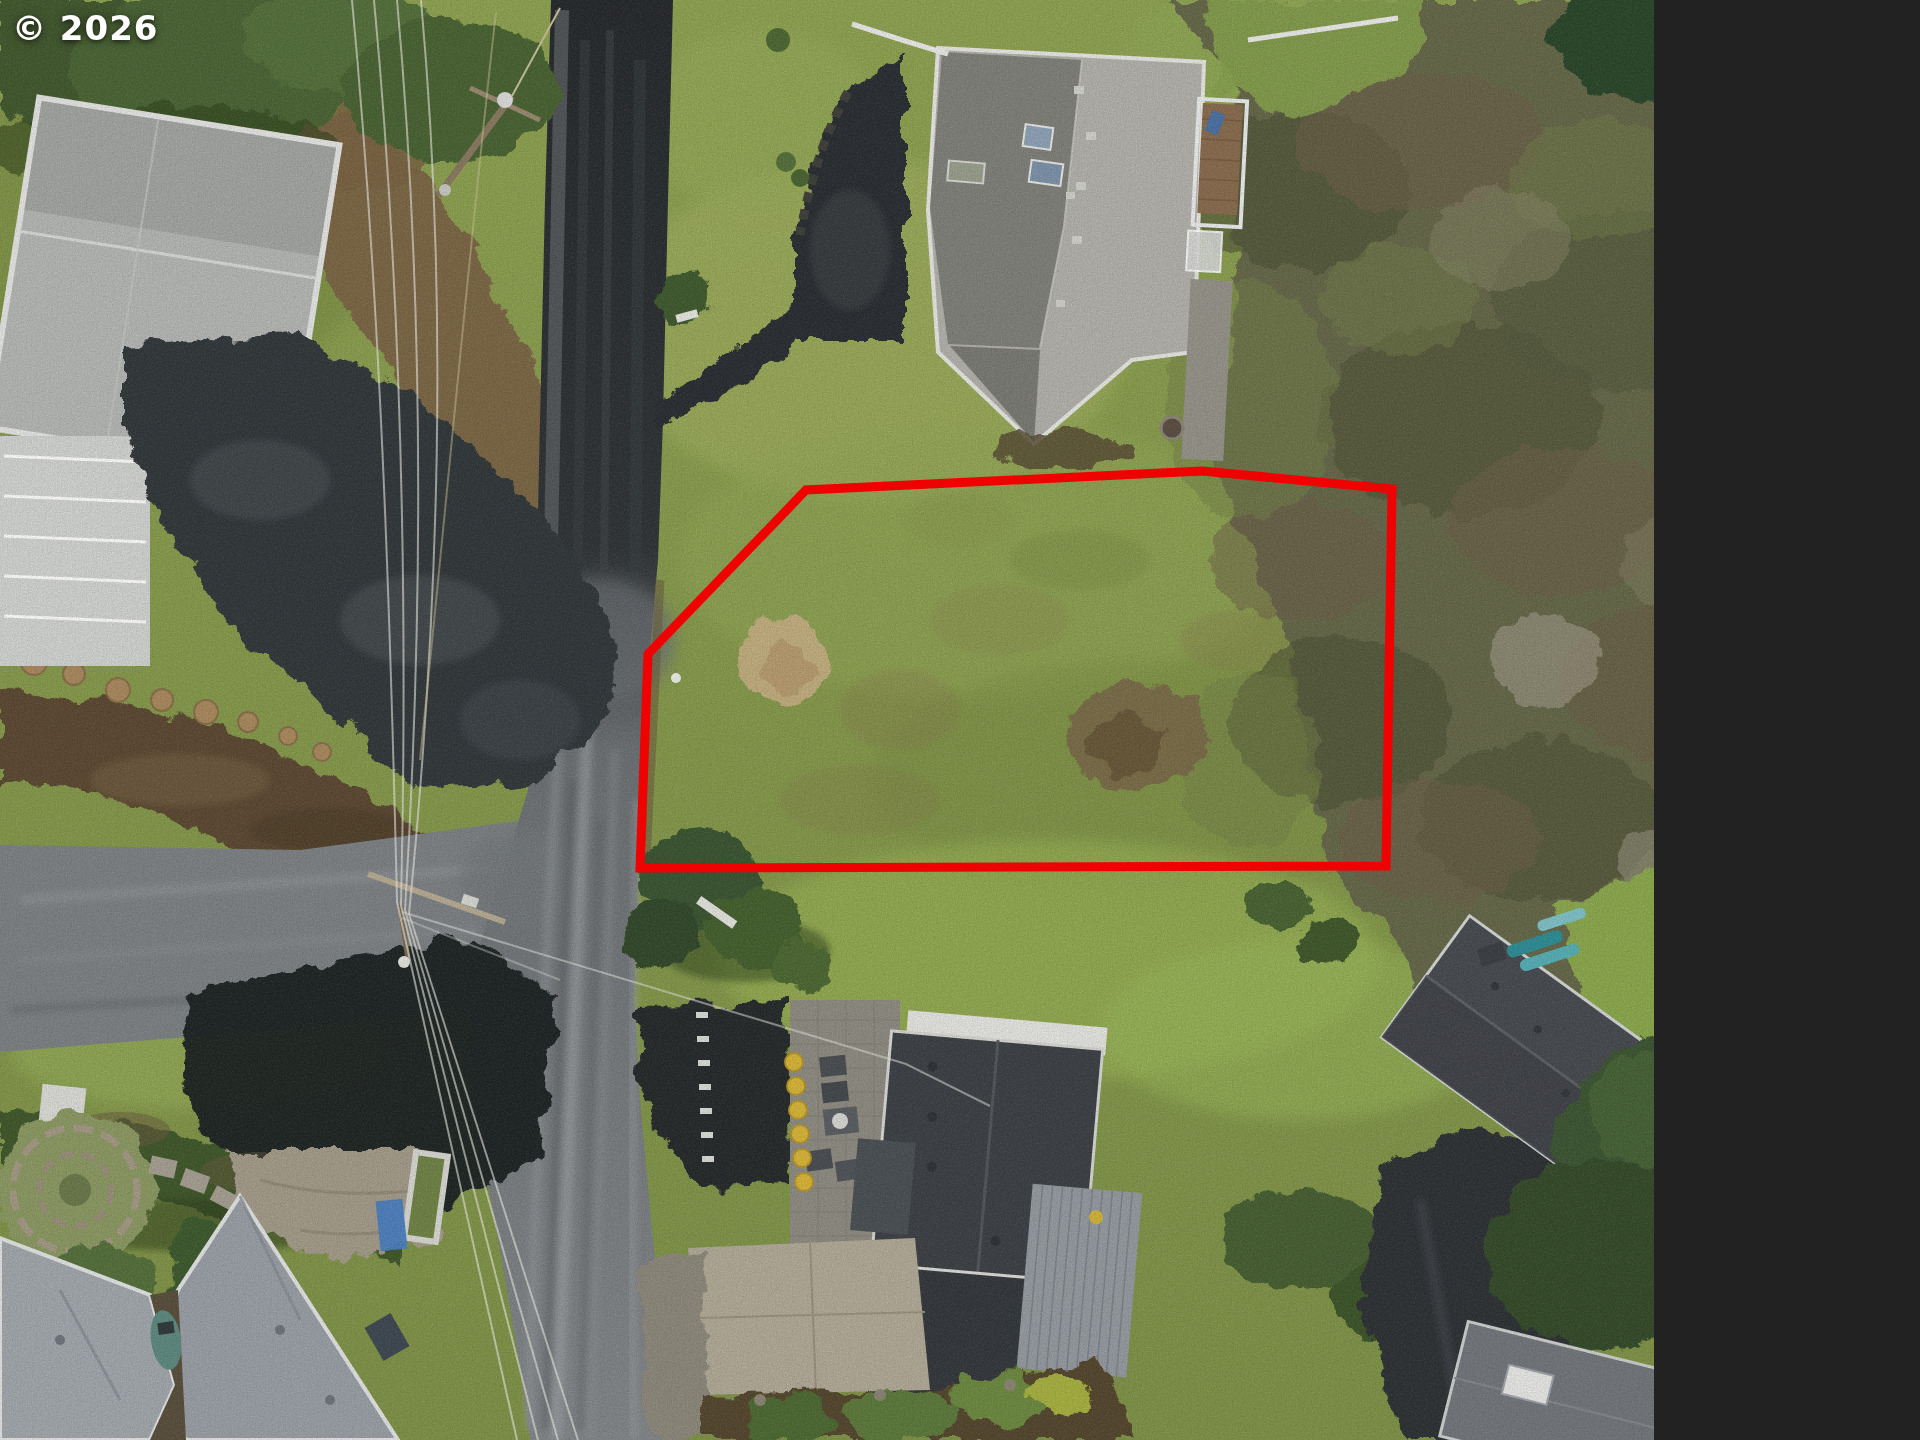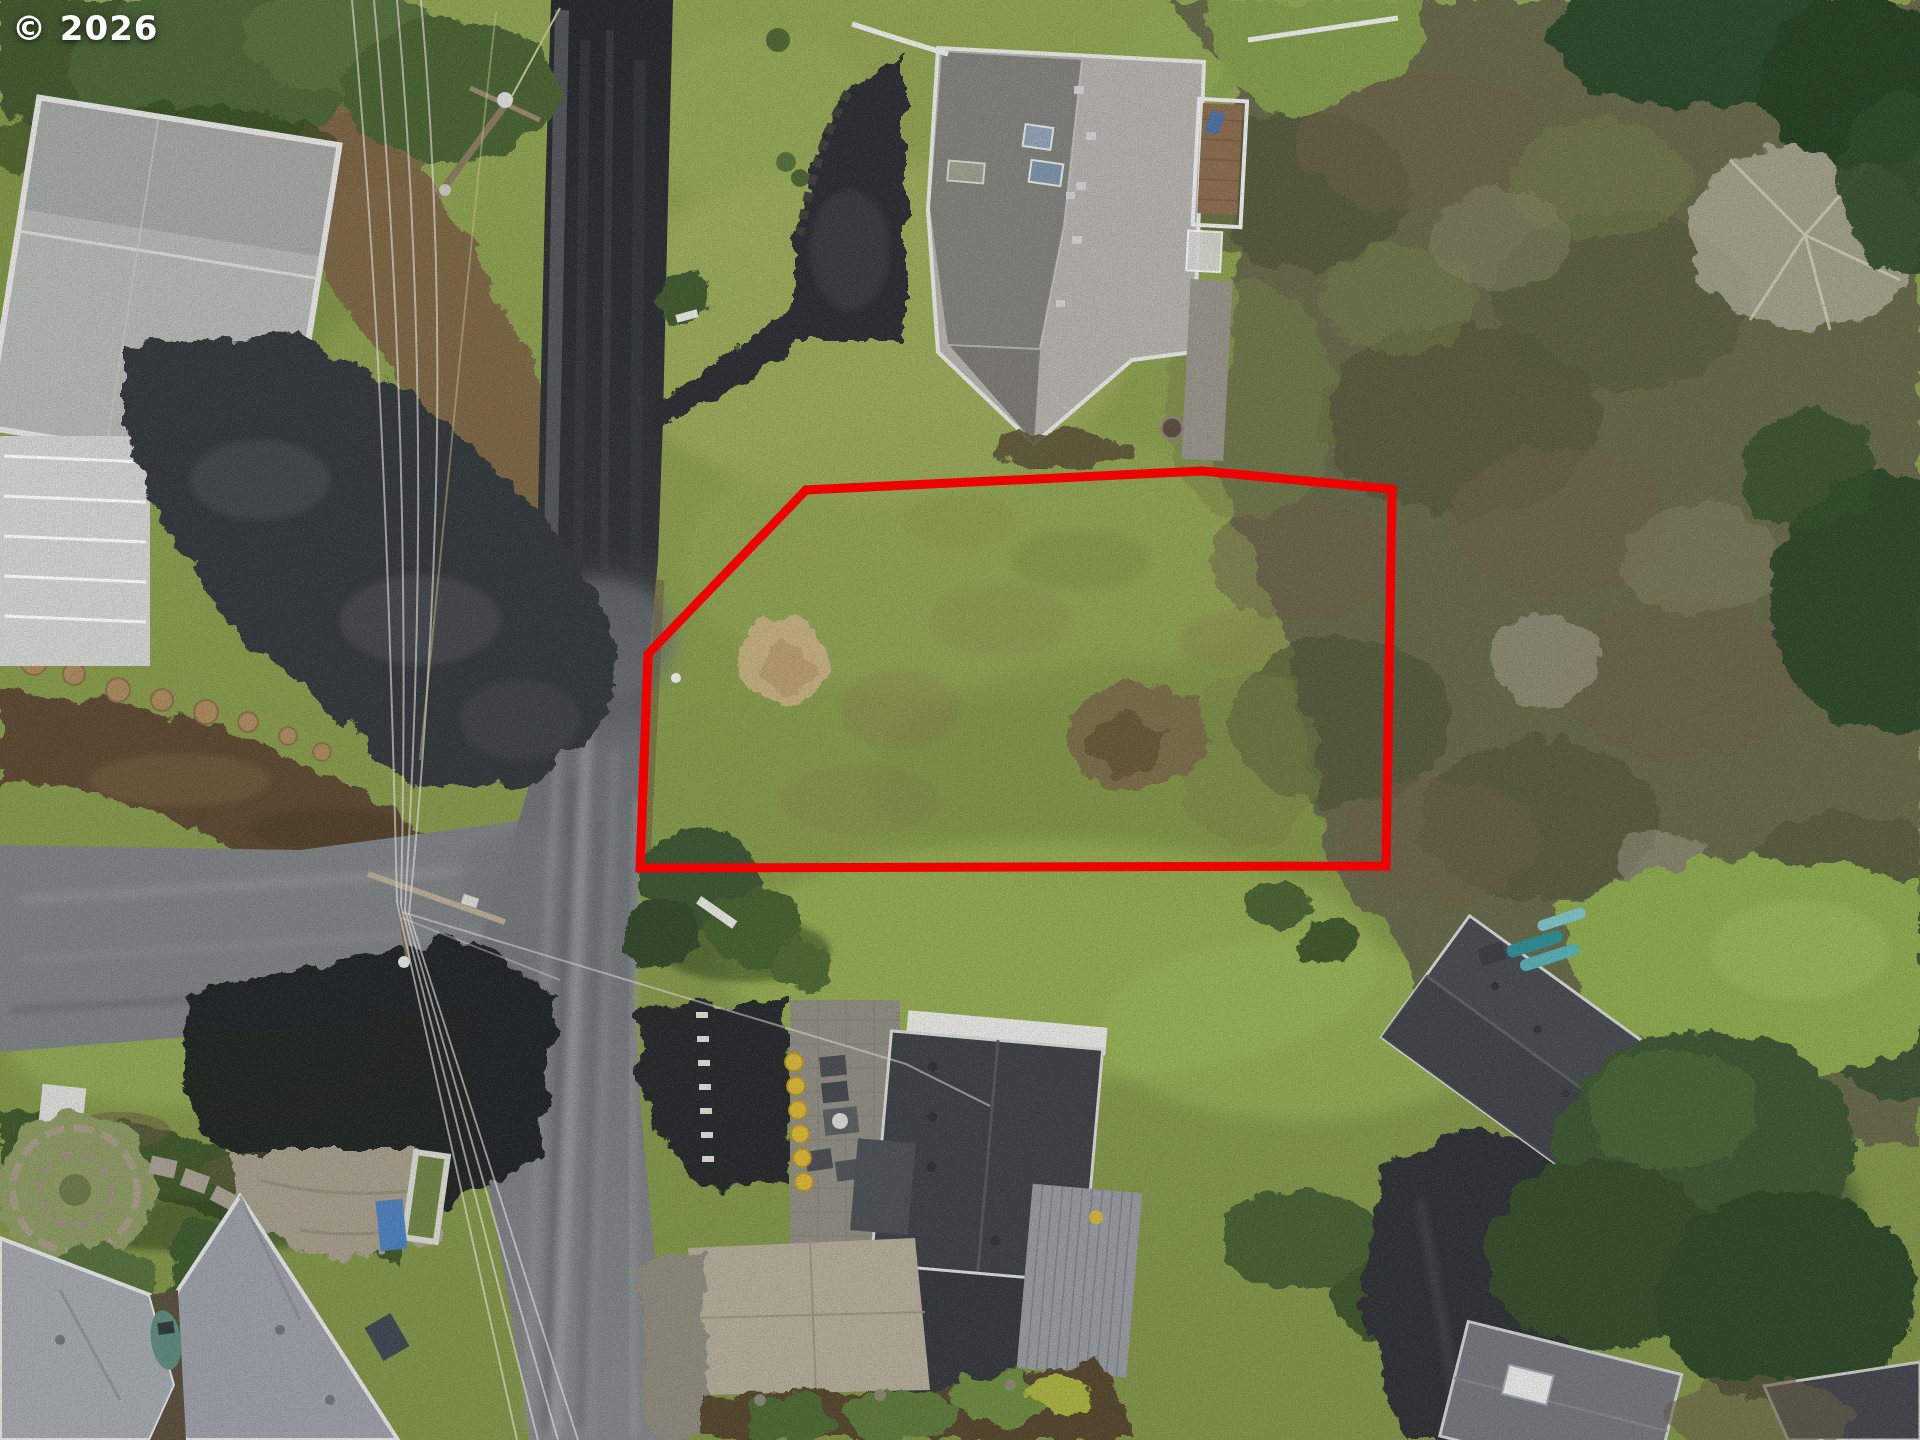--- a/index.html
+++ b/index.html
@@ -1,16 +1,16 @@
 <!DOCTYPE html>
 <html style="--boundary_red: #ee0202; --text_white: #ffffff; --grass_base: #8da24f; --road_fresh: #2c2f32; --road_old: #7d8184; --road_patch: #1d2023; --roof_light: #b6b8b6; --roof_mid: #b4b2ac; --roof_dark: #3d4145; --roof_bluegray: #9aa0a6; --concrete: #b3ab98; --dirt_brown: #7b6544; --scrub_olive: #66684a; --conifer_green: #344c2b; --deck_wood: #8a6c4e; --pot_yellow: #d9b637; --tarp_blue: #4a7fc1; --kayak_teal: #57b0b6;"><head>
 <meta charset="utf-8">
 <style>
   html,body{margin:0;padding:0;background:#222;}
-  #stage{position:relative;width:1920px;height:1440px;overflow:hidden;
+  #stage{position:relative;width:1654px;height:1440px;overflow:hidden;
          font-family:"DejaVu Sans","Liberation Sans",sans-serif;background:#85994a;}
   #photo{position:absolute;left:0;top:0;width:1920px;height:1440px;display:block;}
   .boundary{fill:none;stroke:var(--boundary_red,#ee0202);stroke-linejoin:miter;stroke-linecap:square;}
   #watermark{position:absolute;left:12px;top:8px;font-size:34px;font-weight:bold;
              letter-spacing:1px;color:var(--text_white,#fff);
              text-shadow:0 2px 5px rgba(0,0,0,.55),0 0 12px rgba(0,0,0,.3);}
   #disclaimer{position:absolute;left:1398px;top:1148px;transform:translateX(-50%);
               text-align:center;white-space:nowrap;color:var(--text_white,#fff);
               font-family:"DejaVu Serif","Liberation Serif",serif;font-weight:bold;
               font-size:50px;line-height:64px;letter-spacing:-1px;

